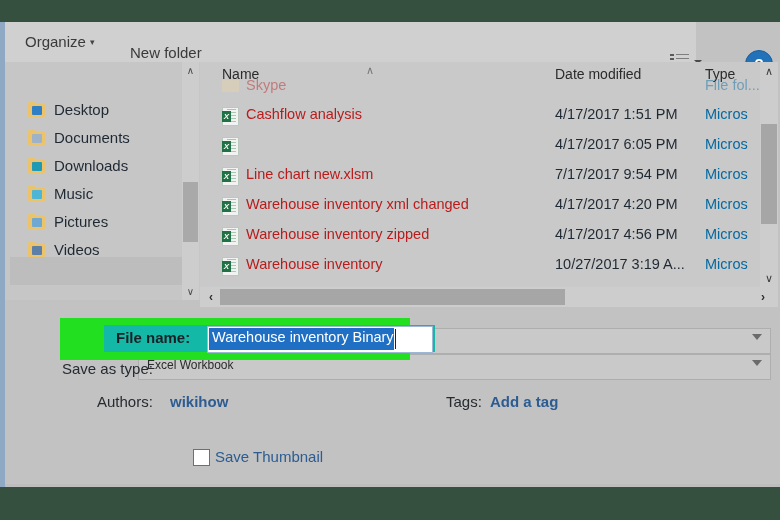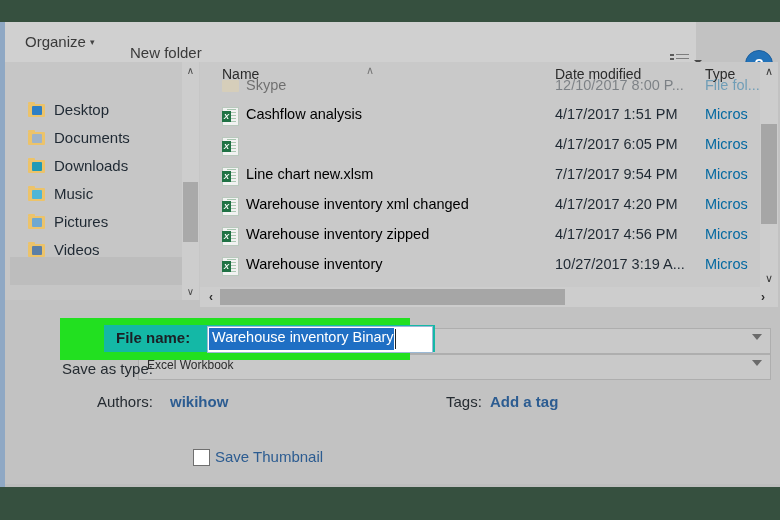--- a/index.html
+++ b/index.html
@@ -74,21 +74,21 @@
   .ch-sortarrow{position:absolute;left:166px;top:2px;font-size:11px;color:#777;}
 
   .rows{position:absolute;left:0;top:26px;width:560px;height:199px;}
   .row{position:absolute;left:0;width:560px;height:29px;}
   .r-ic{position:absolute;left:22px;top:6px;width:16px;height:17px;}
   .xls-page{position:absolute;left:0;top:0;width:15px;height:17px;background:#f2f2f2;border:1px solid #b9c9bd;}
   .xls-lines{position:absolute;left:5px;top:2px;width:9px;height:13px;
     background:repeating-linear-gradient(to bottom,#a8c7b0 0 1px,transparent 1px 3px);}
   .xls-x{position:absolute;left:0px;top:4px;width:9px;height:11px;background:#1f7244;color:#fff;
     font-size:8px;font-weight:bold;text-align:center;line-height:11px;}
-  .r-name{position:absolute;left:46px;top:5px;font-size:14.5px;color:#000000;white-space:nowrap;}
+  .r-name{position:absolute;left:46px;top:5px;font-size:14.5px;color:#b91c1c;white-space:nowrap;}
   .r-date{position:absolute;left:355px;top:5px;font-size:14.5px;color:#1f2933;white-space:nowrap;}
   .r-type{position:absolute;left:505px;top:5px;font-size:14.5px;color:#0369a1;white-space:nowrap;}
 
   
   .row-clip{position:absolute;left:0;top:-16px;width:560px;height:29px;opacity:.45;}
   .fold-ic{position:absolute;left:22px;top:8px;width:17px;height:12px;background:#e6d6a8;border-radius:1px;}
 
   
   .list-sb{position:absolute;left:760px;top:40px;width:18px;height:225px;background:#cdcdcd;}
   .list-sb .arr{position:absolute;left:0;width:18px;height:18px;text-align:center;font-size:11px;color:#3a3a3a;line-height:18px;}
@@ -217,21 +217,20 @@
         <div class="ch ch-name">Name</div>
         <div class="ch-sortarrow">∧</div>
         <div class="ch ch-date">Date modified</div>
         <div class="ch ch-type">Type</div>
       </div>
 
       <div class="rows">
         <div class="row row-clip">
           <i class="fold-ic"></i>
           <div class="r-name">Skype</div>
-          <div class="r-date">12/10/2017 8:00 P...</div>
           <div class="r-type">File fol...</div>
         </div>
 
         <div class="row" style="top:13px">
           <span class="r-ic">
               <i class="xls-page"></i>
               <i class="xls-lines"></i>
               <i class="xls-x">X</i>
             </span>
           <div class="r-name">Cashflow analysis</div>

